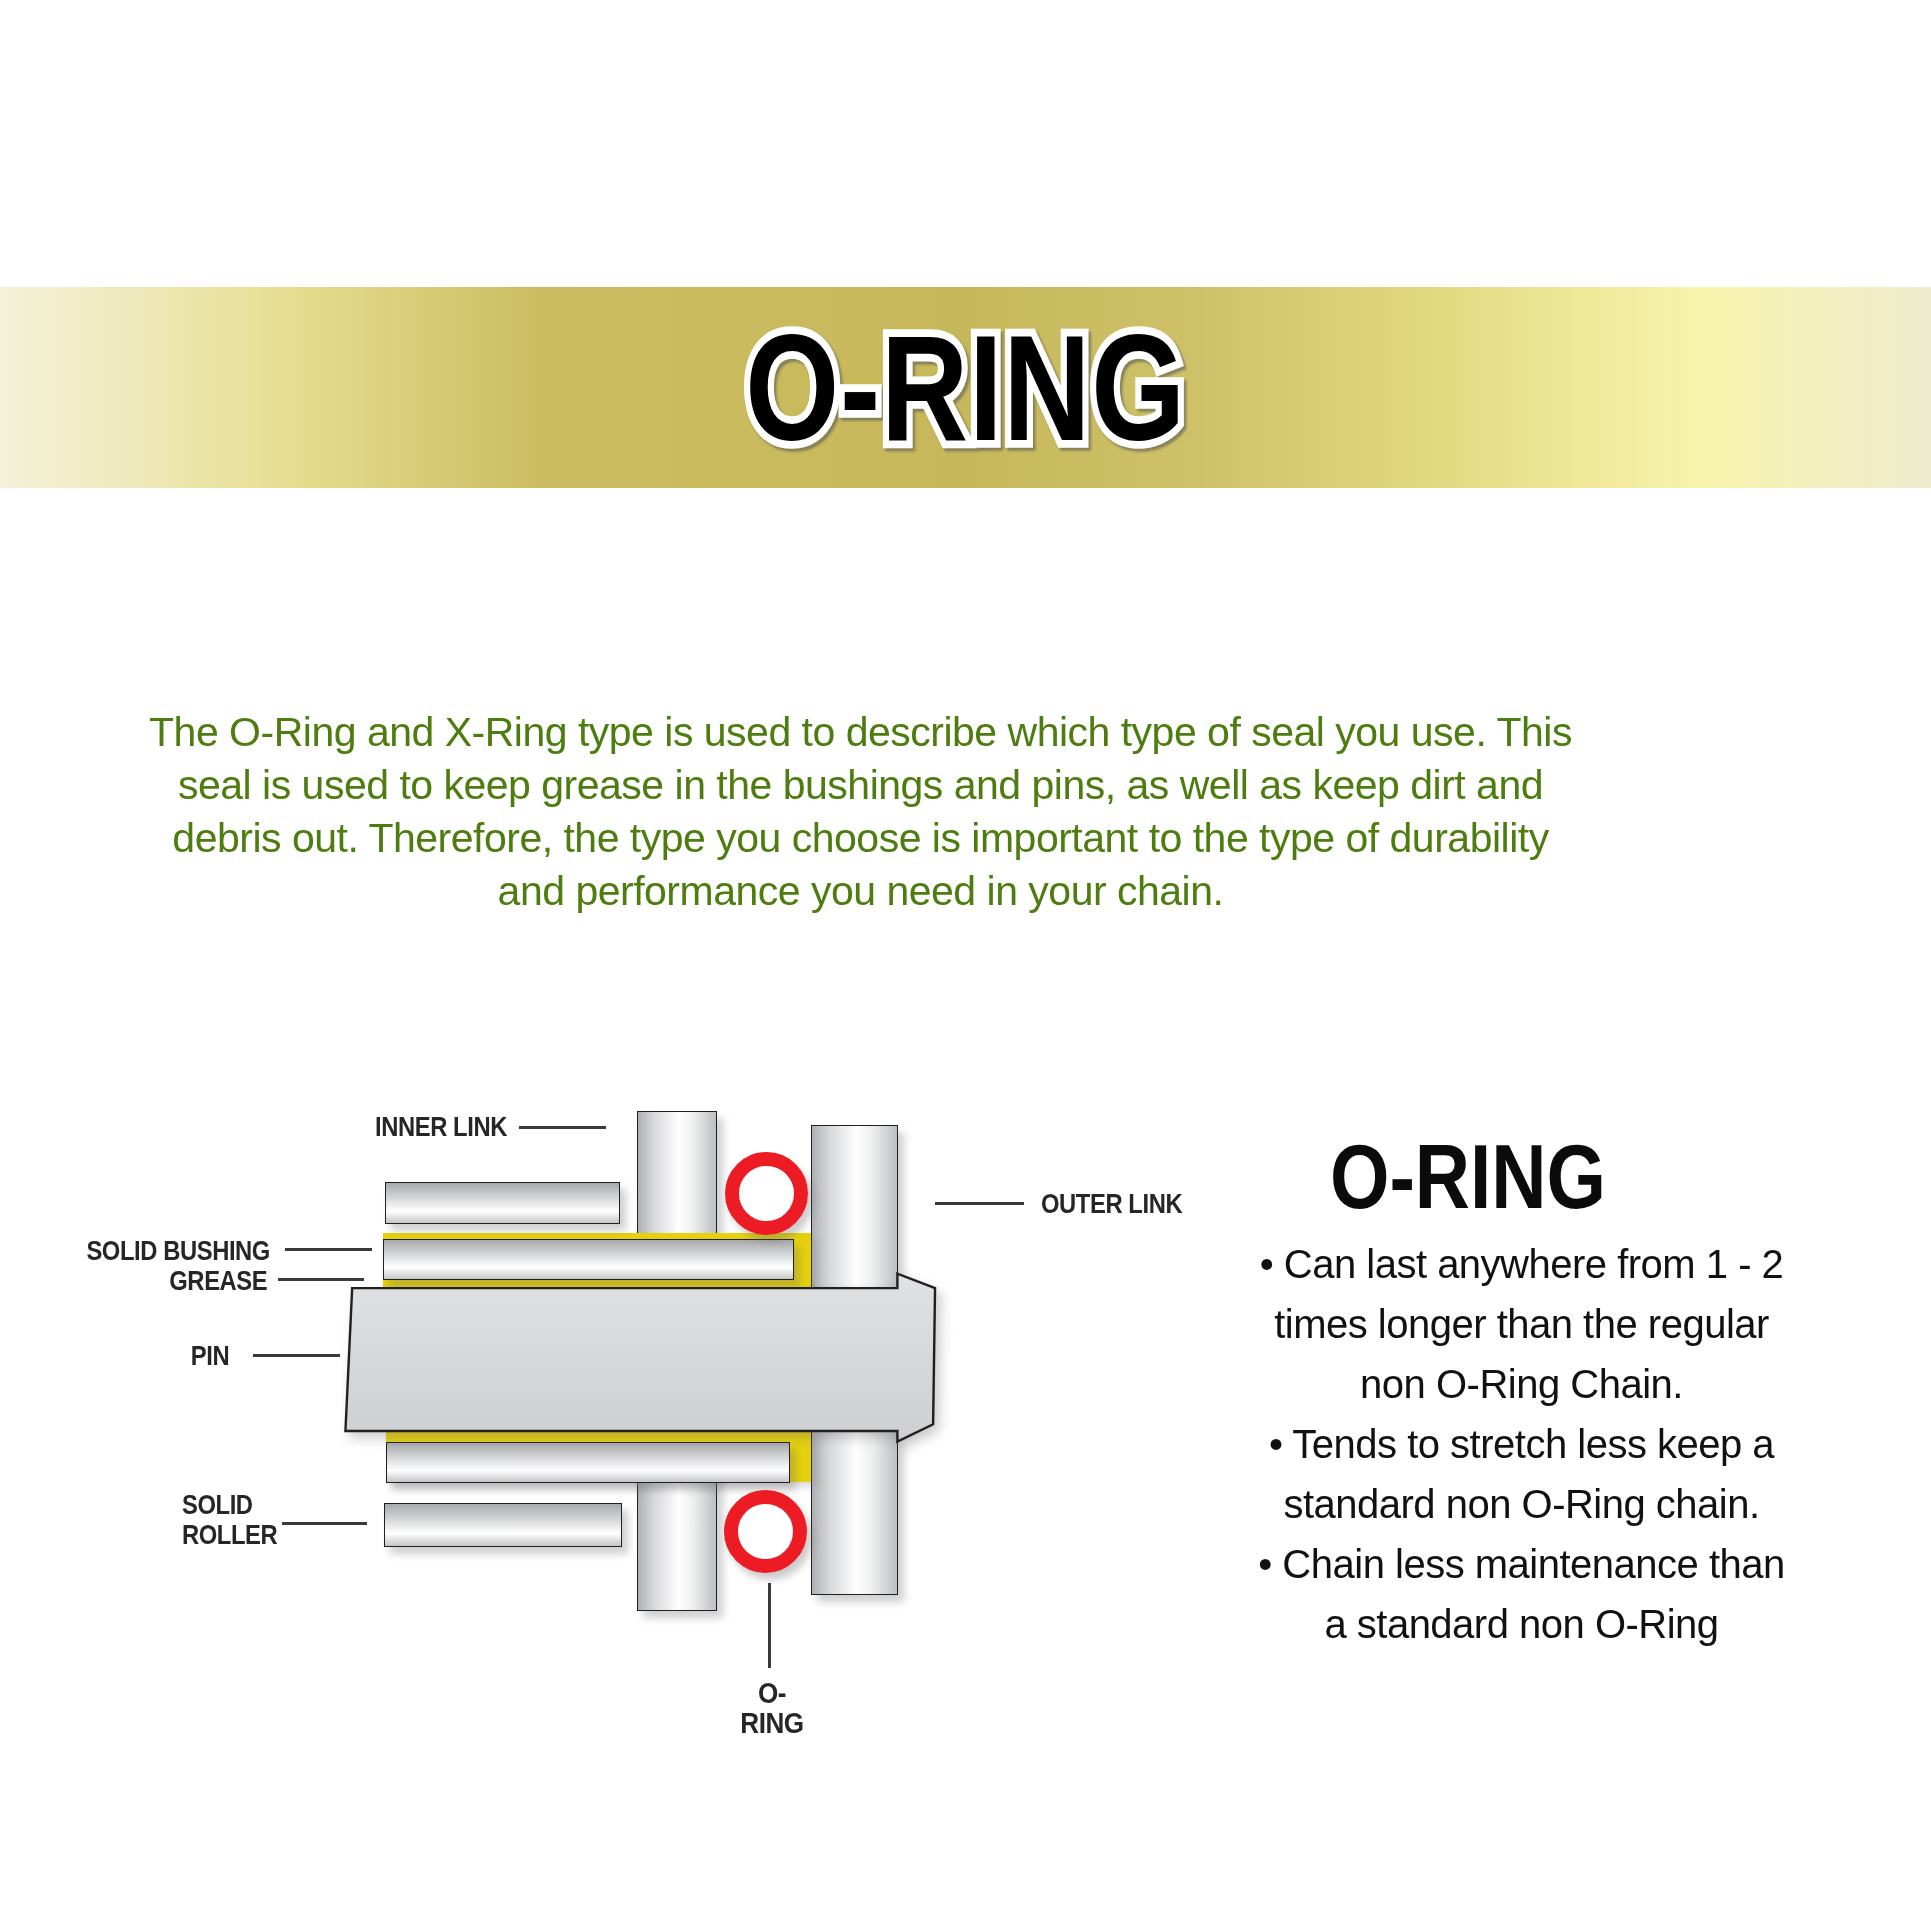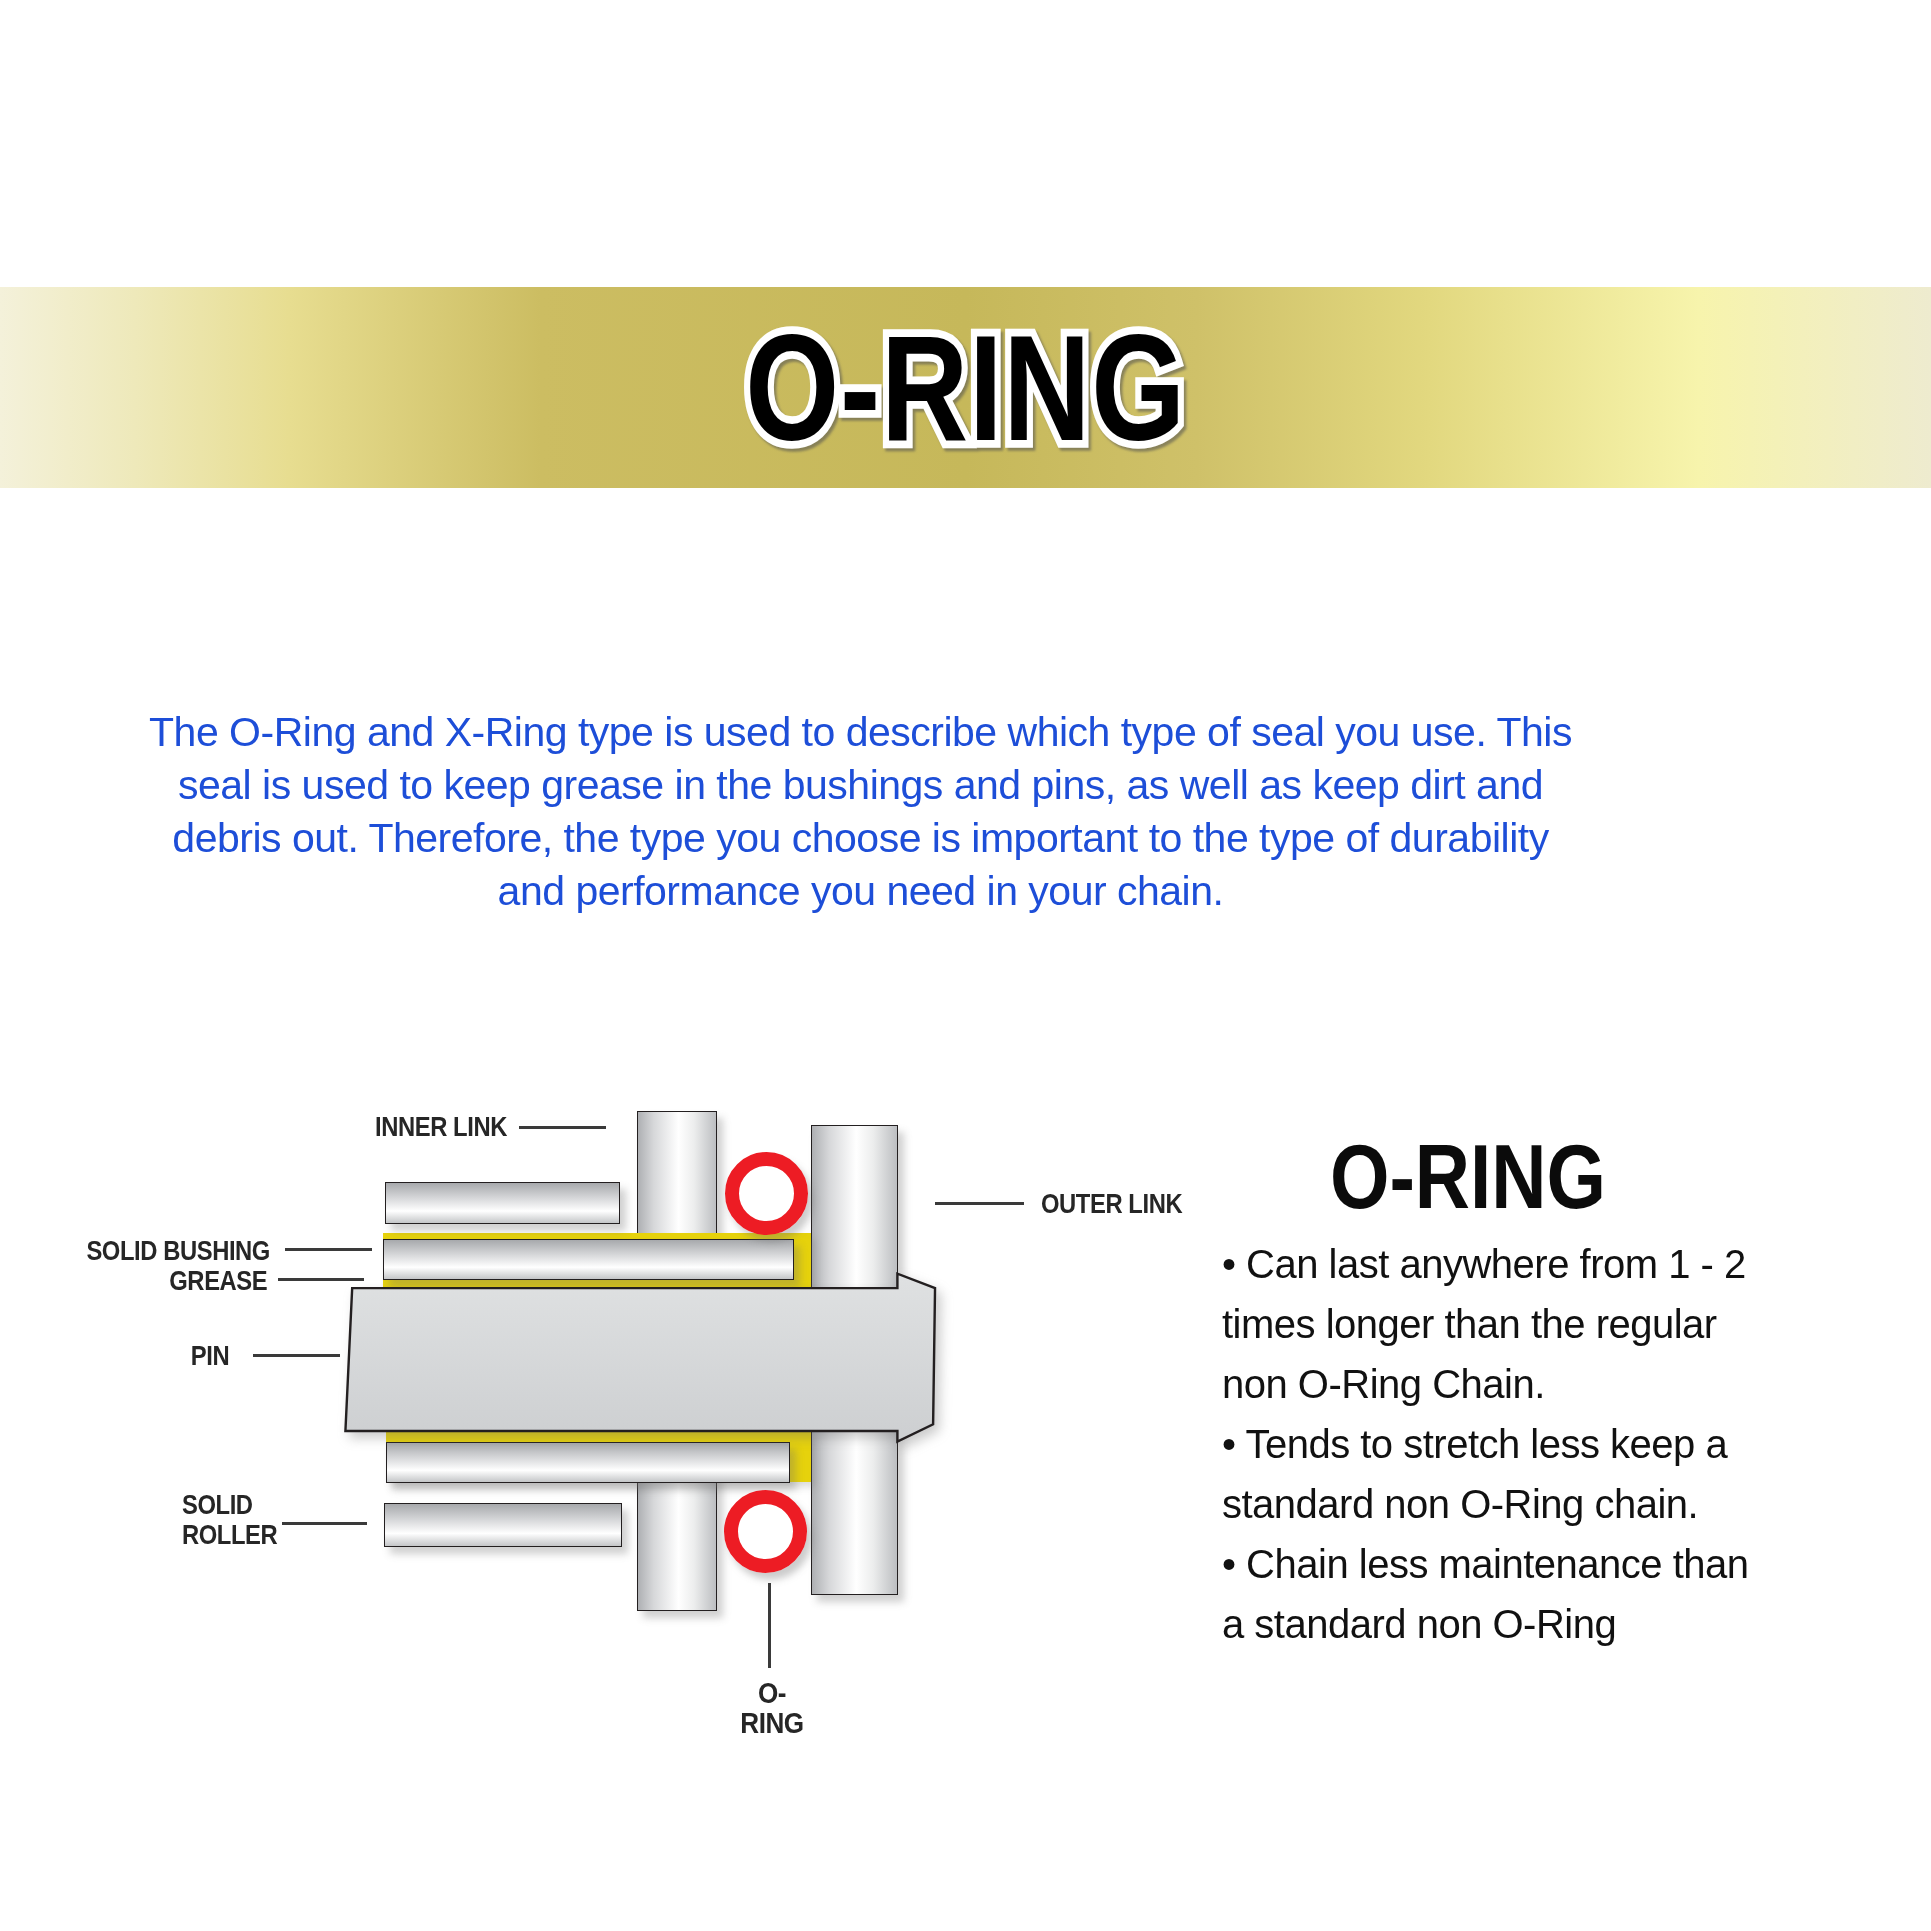--- a/index.html
+++ b/index.html
@@ -24,21 +24,21 @@
     color:#000000; white-space:nowrap;
   }
   .banner-title.stroke {
     -webkit-text-stroke:15.4px #ffffff;
     filter:drop-shadow(3.9px 3.9px 1px rgba(80,80,80,0.55));
   }
   
   .intro {
     position:absolute; left:0; top:706px; width:1721px;
     font-size:41px; line-height:53px; letter-spacing:-0.5px;
-    text-align:center; white-space:pre-line; color:#1d4ed8;
+    text-align:center; white-space:pre-line; color:#4d7c0f;
   }
   
   .piece { position:absolute; box-sizing:border-box; border:1.9px solid #231f20; }
   .vbar {
     background:linear-gradient(90deg,#aeb0b3 0%,#d6d7d9 20%,#ffffff 52%,#eceded 72%,#bcbec1 100%);
     box-shadow:5.8px 6.8px 7.7px rgba(110,110,110,0.32);
   }
   .hbar {
     background:linear-gradient(180deg,#a7a9ac 0%,#d9dadc 40%,#ffffff 70%,#c4c6c8 100%);
     box-shadow:5.8px 6.8px 7.7px rgba(110,110,110,0.32);
@@ -66,21 +66,21 @@
   .panel-heading {
     position:absolute; left:1188px; top:1132px; width:560px;
     font-weight:700; font-size:90px; line-height:1; text-align:center;
     transform:scaleX(0.85); transform-origin:center; color:#0b0b0b;
     white-space:nowrap;
   }
   .panel-bullets {
     position:absolute; left:1222px; top:1234px; width:599px;
     font-size:40px; line-height:60px; letter-spacing:-0.5px; color:#111111;
   }
-  .bullet-item { white-space:pre-line; }
+  .bullet-item { white-space:pre-line;text-align:center; }
 </style>
 </head>
 <body>
 
 <div id="canvas">
 
   <div class="banner">
     <div class="banner-title-wrap">
       <span class="banner-title stroke">O-RING</span>
       <span class="banner-title">O-RING</span>

